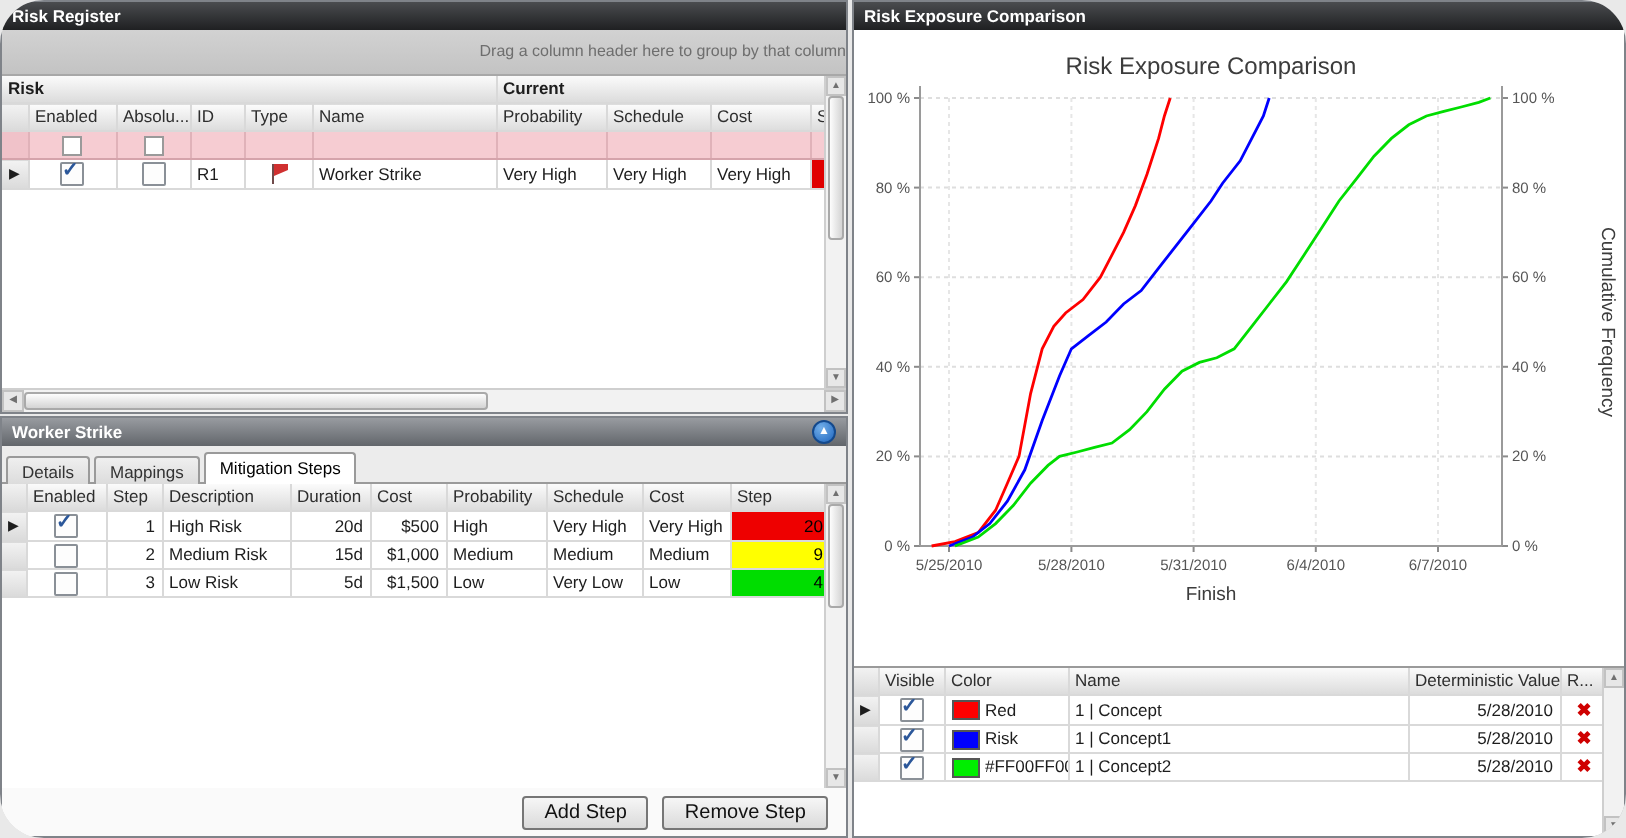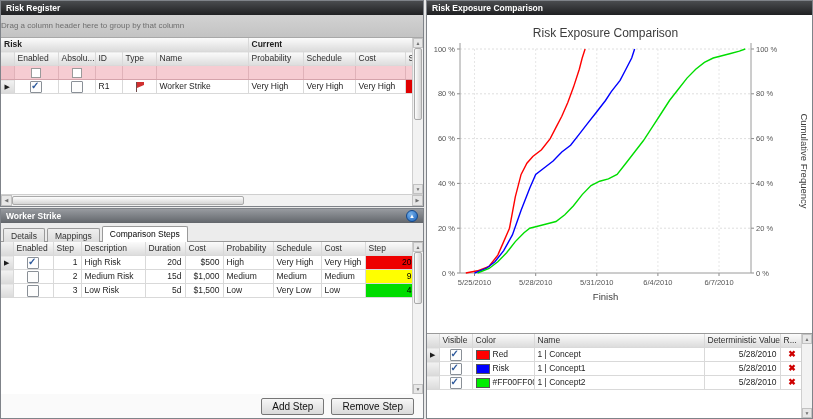--- a/index.html
+++ b/index.html
@@ -1,25 +1,25 @@
 <!DOCTYPE html>
 <html><head>
 <meta charset="utf-8">
 <style>
   html,body{margin:0;padding:0;background:#e9e9e9;font-family:"Liberation Sans",sans-serif;}
-  .app{position:relative;width:813px;height:419px;background:#e9e9e9;overflow:hidden;font-size:8.5px;color:#1d1d1d;}
+  .app{position:relative;width:813px;height:419px;background:#e9e9e9;overflow:hidden;font-size:8.5px;color:#1d1d1d;border-radius:22px;}
   .panel{box-sizing:border-box;border:1px solid #7f8389;background:#fff;display:flex;flex-direction:column;overflow:hidden;}
   .titlebar{height:14px;flex:0 0 14px;background:linear-gradient(#4a4c4f,#1f2022);color:#fff;font-size:8.5px;font-weight:bold;line-height:14px;padding:0 5px;display:flex;justify-content:space-between;align-items:center;}
   .titlebar.light{background:linear-gradient(#989ba0,#62666b);}
   .left{position:absolute;left:0;top:0;width:424px;height:419px;display:flex;flex-direction:column;}
   .rr-panel{height:207px;flex:0 0 207px;}
   .ws-panel{flex:1;margin-top:1px;}
   .right{position:absolute;left:426px;top:0;width:387px;height:419px;}
 
-  .groupbar{height:22px;flex:0 0 22px;background:linear-gradient(#d2d2d2,#c3c3c3);border-bottom:1px solid #a8a8a8;color:#6e6e6e;font-size:8px;text-align:left;line-height:22px;}
+  .groupbar{height:22px;flex:0 0 22px;background:linear-gradient(#d2d2d2,#c3c3c3);border-bottom:1px solid #a8a8a8;color:#6e6e6e;font-size:8px;text-align:right;line-height:22px;}
   .gridwrap{flex:1;display:flex;overflow:hidden;background:#a3a3a3;}
   .tablearea{flex:1;overflow:hidden;background:#fff;}
   table.t{border-collapse:collapse;table-layout:fixed;width:100%;font-size:8.5px;}
   table.t td{padding:0 3px;height:13px;line-height:13px;white-space:nowrap;overflow:hidden;border-right:1px solid #d9d9d9;border-bottom:1px solid #d9d9d9;}
   td.hc{background:linear-gradient(#fbfbfb,#dcdcdc);border-right:1px solid #b2b2b2;border-bottom:1px solid #b2b2b2;color:#2e2e2e;}
   td.band{background:linear-gradient(#fbfbfb,#dcdcdc);border-right:1px solid #b2b2b2;border-bottom:1px solid #b2b2b2;font-weight:bold;}
   td.ind{background:linear-gradient(#f2f2f2,#dadada);border-right:1px solid #b2b2b2;text-align:center;padding:0;}
   tr.frow td{background:#f6ccd2;border-right:1px solid #e0b2b9;border-bottom:1px solid #d5a3ab;}
   tr.frow td.ind{background:#f0c2c9;}
   .c{text-align:center;}
@@ -152,21 +152,21 @@
     </div>
 
     <div class="panel ws-panel">
       <div class="titlebar light">
         <span>Worker Strike</span>
         <span class="collapse-btn"><span>▲</span></span>
       </div>
       <div class="tabstrip">
         <span class="tab">Details</span>
         <span class="tab">Mappings</span>
-        <span class="tab active">Comparison Steps</span>
+        <span class="tab active">Mitigation Steps</span>
       </div>
       <div class="wscontent">
         <div class="gridwrap">
           <div class="tablearea">
             <table class="t">
               <colgroup>
                 <col style="width:12px">
                   <col style="width:40px">
                   <col style="width:28px">
                   <col style="width:64px">

